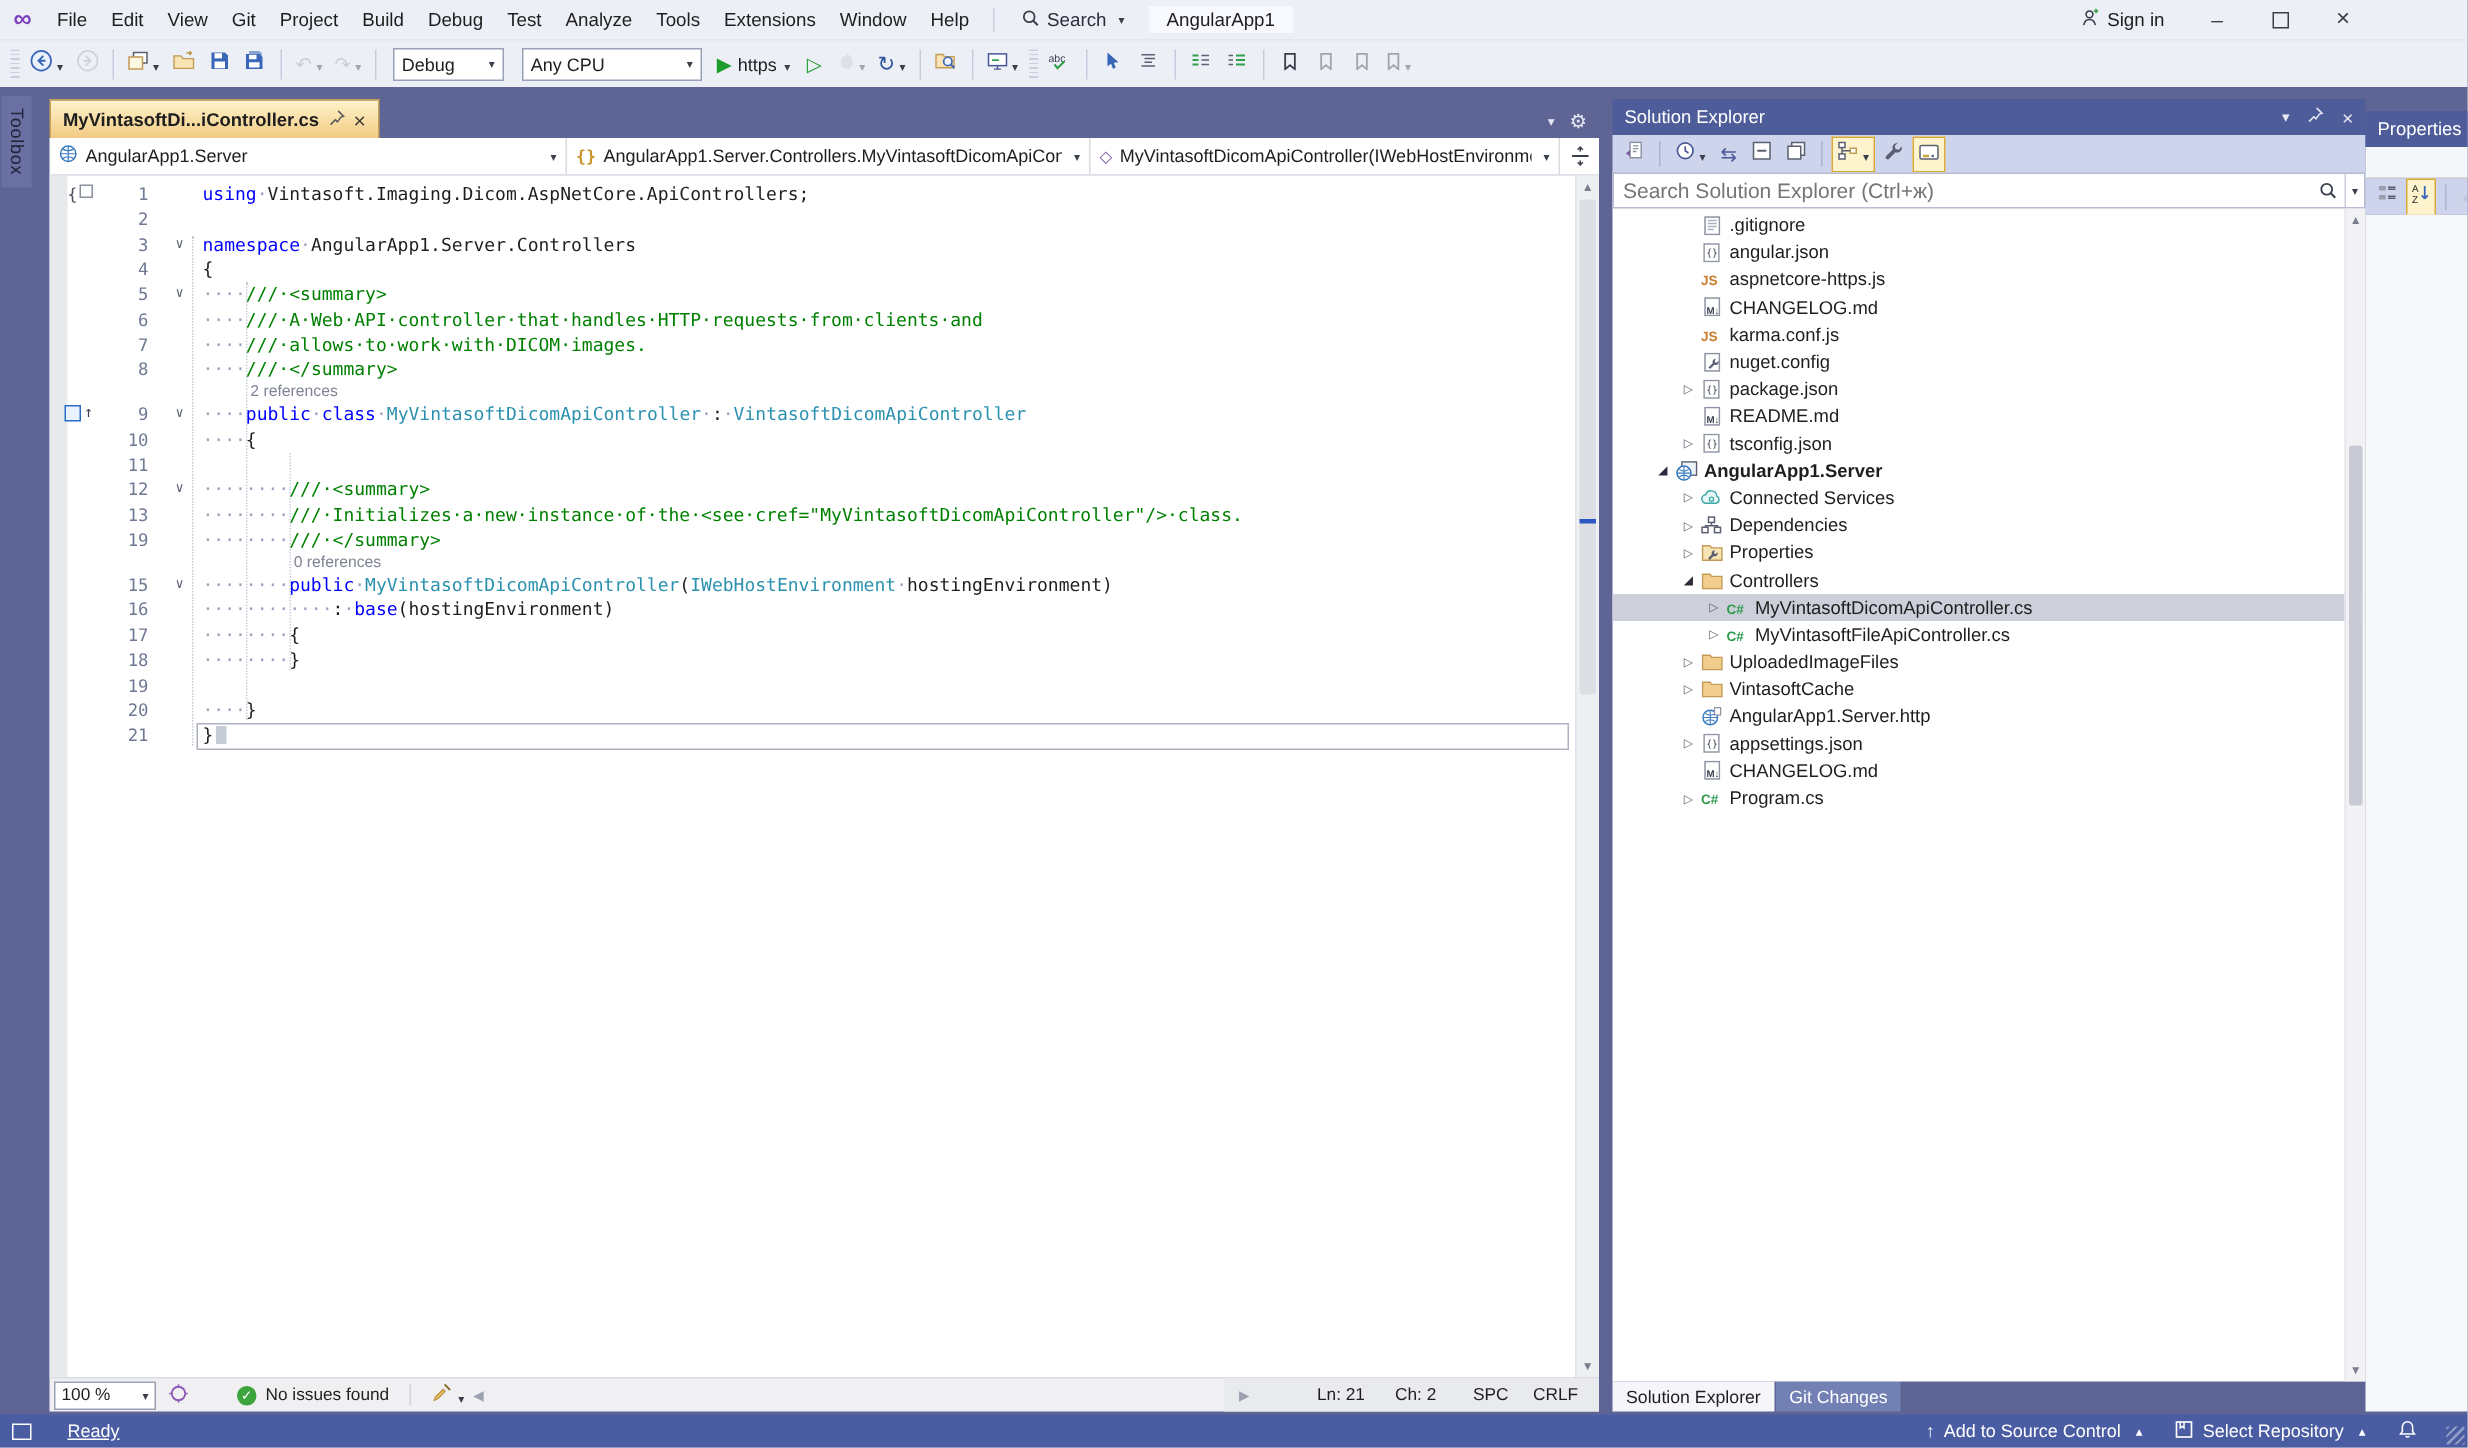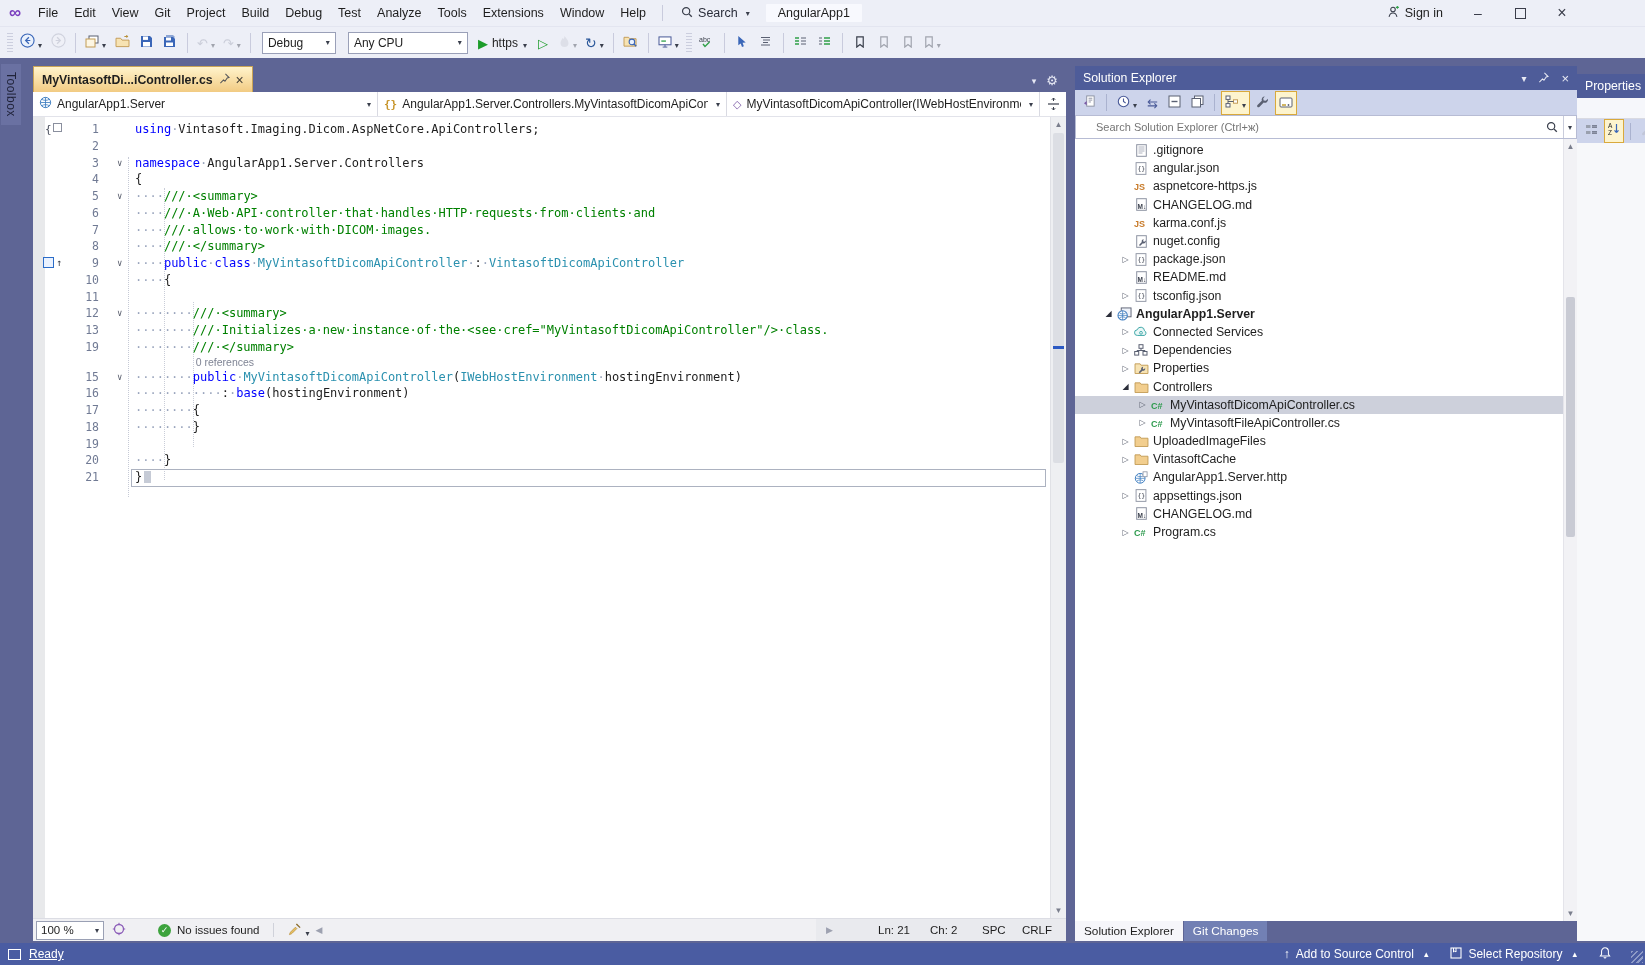--- a/index.html
+++ b/index.html
@@ -106,21 +106,21 @@
   
   .right-panel{width:682px;flex:0 0 auto;margin:8px 0 2px 9px;display:flex;flex-direction:row;min-height:0;}
   .pane-header{height:24px;background:#4E5C99;color:#FFFFFF;display:flex;align-items:center;font-size:12.3px;padding:0 8px;flex:0 0 auto;}
   .ph-icons{margin-left:auto;display:flex;align-items:center;gap:12px;font-size:10px;color:#E8EAF4;}
   .ph-icons .x{font-size:13px;}
   .se-toolbar{height:25px;background:#CDD4EB;display:flex;align-items:center;padding:0 4px;gap:2px;flex:0 0 auto;}
   .set-btn{display:flex;align-items:center;padding:2px 3px;border:1px solid transparent;}
   .set-btn.toggled{background:#FDF4CE;border:1px solid #D9A93C;}
   .set-sep{width:1px;height:17px;background:#AAB2CF;margin:0 4px;}
   .se-search{height:22px;background:#fff;border:1px solid #B7BCD4;display:flex;align-items:center;flex:0 0 auto;}
-  .se-search input{flex:1;border:none;outline:none;font-size:11px;color:#6A6E7C;padding:0 20px;font-family:"Liberation Sans",sans-serif;background:transparent;}
+  .se-search input{flex:1;border:none;outline:none;font-size:14px;color:#6A6E7C;padding:0 6px;font-family:"Liberation Sans",sans-serif;background:transparent;}
   .se-search .mag{color:#3A3F4C;padding:0 5px;display:flex;}
   .se-search .sdd{border-left:1px solid #C9CCDB;padding:0 4px;font-size:8px;color:#3A3F4C;align-self:stretch;display:flex;align-items:center;}
   .tree{flex:1;background:#fff;position:relative;overflow:hidden;padding-top:2px;min-height:0;}
   .trow{height:18.2px;display:flex;align-items:center;font-size:12.3px;color:#1E1E1E;white-space:nowrap;}
   .trow.sel{background:#CDD0DB;}
   .trow .exp{width:13px;text-align:center;color:#5F6472;font-size:8px;flex:0 0 auto;}
   .trow .tico{width:18px;display:flex;justify-content:center;align-items:center;flex:0 0 auto;}
   .trow .lbl{margin-left:3px;}
   .trow.bold .lbl{font-weight:bold;}
   .tree-scroll{position:absolute;top:0;right:0;bottom:0;width:13px;background:#F2F2F5;border-left:1px solid #E4E4EA;}
@@ -132,21 +132,21 @@
   .ptab.active{background:#F6F6FA;color:#1E1E1E;}
   .ptab.inactive{background:#7280B4;color:#FFFFFF;}
 
   .props-pane{margin-top:8px;flex:1;display:flex;flex-direction:column;min-height:0;}
   .props-combo{height:20px;background:#F6F7FB;border-bottom:1px solid #D9DAE2;display:flex;align-items:center;justify-content:flex-end;padding:0 6px;font-size:9px;color:#3A3F4C;flex:0 0 auto;}
   .props-toolbar{height:24px;background:#CDD4EB;display:flex;align-items:center;gap:2px;padding:0 4px;flex:0 0 auto;}
   .props-content{flex:1;background:#F7F8FA;}
 
   
   .statusbar{height:22px;background:#4A5CA2;color:#fff;display:flex;align-items:center;font-size:12px;flex:0 0 auto;position:relative;}
-  .sb-left{display:flex;align-items:center;gap:8px;padding-left:8px;text-decoration:underline;}
+  .sb-left{display:flex;align-items:center;gap:24px;padding-left:8px;text-decoration:underline;}
   .winico{width:11px;height:9px;border:1.5px solid #fff;background:transparent;}
   .sb-right{margin-left:auto;display:flex;align-items:center;gap:22px;padding-right:34px;}
   .sb-item{display:flex;align-items:center;gap:6px;}
   .sb-item .up{font-size:12px;}
   .caret-up::after{content:"▴";font-size:9px;margin-left:4px;}
   .grip{position:absolute;right:2px;bottom:2px;width:12px;height:12px;
         background:repeating-linear-gradient(135deg,#8E9AC6 0 1.5px,transparent 1.5px 4px);}
 </style>
 </head>
 <body>
@@ -407,20 +407,21 @@
         <div class="iguide" style="left:160px;top:185px;height:145px;"></div>
         <div id="code-lines">
             <div class="cl"><span class="lnum">1</span><span class="mg-snippet">{<span class="bx"></span></span><span class="s-kw">using</span><span class="s-ws">·</span><span class="s-pl">Vintasoft.Imaging.Dicom.AspNetCore.ApiControllers;</span></div>
             <div class="cl"><span class="lnum">2</span></div>
             <div class="cl"><span class="lnum">3</span><span class="foldg">∨</span><span class="s-kw">namespace</span><span class="s-ws">·</span><span class="s-pl">AngularApp1.Server.Controllers</span></div>
             <div class="cl"><span class="lnum">4</span><span class="s-pl">{</span></div>
             <div class="cl"><span class="lnum">5</span><span class="foldg">∨</span><span class="s-ws">····</span><span class="s-cm">///·&lt;summary&gt;</span></div>
             <div class="cl"><span class="lnum">6</span><span class="s-ws">····</span><span class="s-cm">///·A·Web·API·controller·that·handles·HTTP·requests·from·clients·and</span></div>
             <div class="cl"><span class="lnum">7</span><span class="s-ws">····</span><span class="s-cm">///·allows·to·work·with·DICOM·images.</span></div>
             <div class="cl"><span class="lnum">8</span><span class="s-ws">····</span><span class="s-cm">///·&lt;/summary&gt;</span></div>
+            <div class="lensrow" style="padding-left: 133.88px;">2 references</div>
             <div class="cl"><span class="lnum">9</span><span class="foldg">∨</span><span class="mg-endpoint"><span class="bx"></span><span class="ar">↑</span></span><span class="s-ws">····</span><span class="s-kw">public</span><span class="s-ws">·</span><span class="s-kw">class</span><span class="s-ws">·</span><span class="s-ty">MyVintasoftDicomApiController</span><span class="s-ws">·</span><span class="s-pl">:</span><span class="s-ws">·</span><span class="s-ty">VintasoftDicomApiController</span></div>
             <div class="cl"><span class="lnum">10</span><span class="s-ws">····</span><span class="s-pl">{</span></div>
             <div class="cl"><span class="lnum">11</span></div>
             <div class="cl"><span class="lnum">12</span><span class="foldg">∨</span><span class="s-ws">········</span><span class="s-cm">///·&lt;summary&gt;</span></div>
             <div class="cl"><span class="lnum">13</span><span class="s-ws">········</span><span class="s-cm">///·Initializes·a·new·instance·of·the·&lt;see·cref="MyVintasoftDicomApiController"/&gt;·class.</span></div>
             <div class="cl"><span class="lnum">19</span><span class="s-ws">········</span><span class="s-cm">///·&lt;/summary&gt;</span></div>
             <div class="lensrow" style="padding-left: 162.76px;">0 references</div>
             <div class="cl"><span class="lnum">15</span><span class="foldg">∨</span><span class="s-ws">········</span><span class="s-kw">public</span><span class="s-ws">·</span><span class="s-ty">MyVintasoftDicomApiController</span><span class="s-pl">(</span><span class="s-ty">IWebHostEnvironment</span><span class="s-ws">·</span><span class="s-pl">hostingEnvironment)</span></div>
             <div class="cl"><span class="lnum">16</span><span class="s-ws">············</span><span class="s-pl">:</span><span class="s-ws">·</span><span class="s-kw">base</span><span class="s-pl">(hostingEnvironment)</span></div>
             <div class="cl"><span class="lnum">17</span><span class="s-ws">········</span><span class="s-pl">{</span></div>

